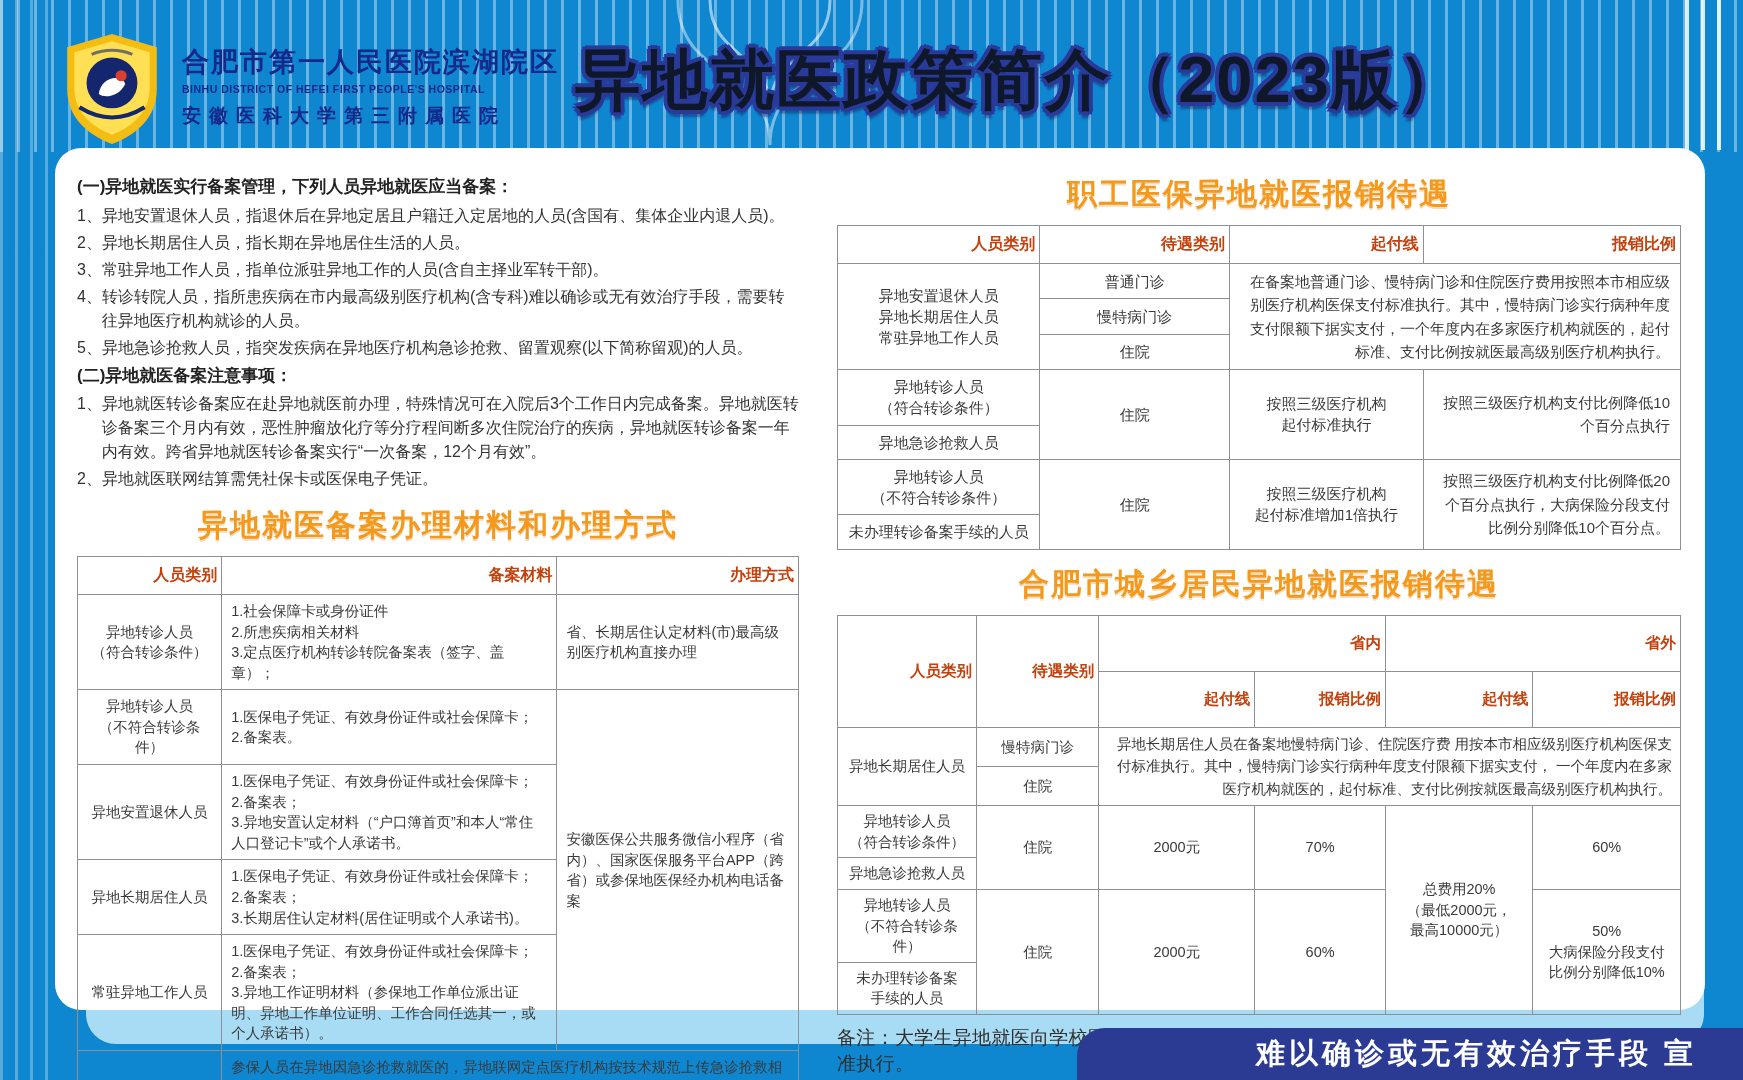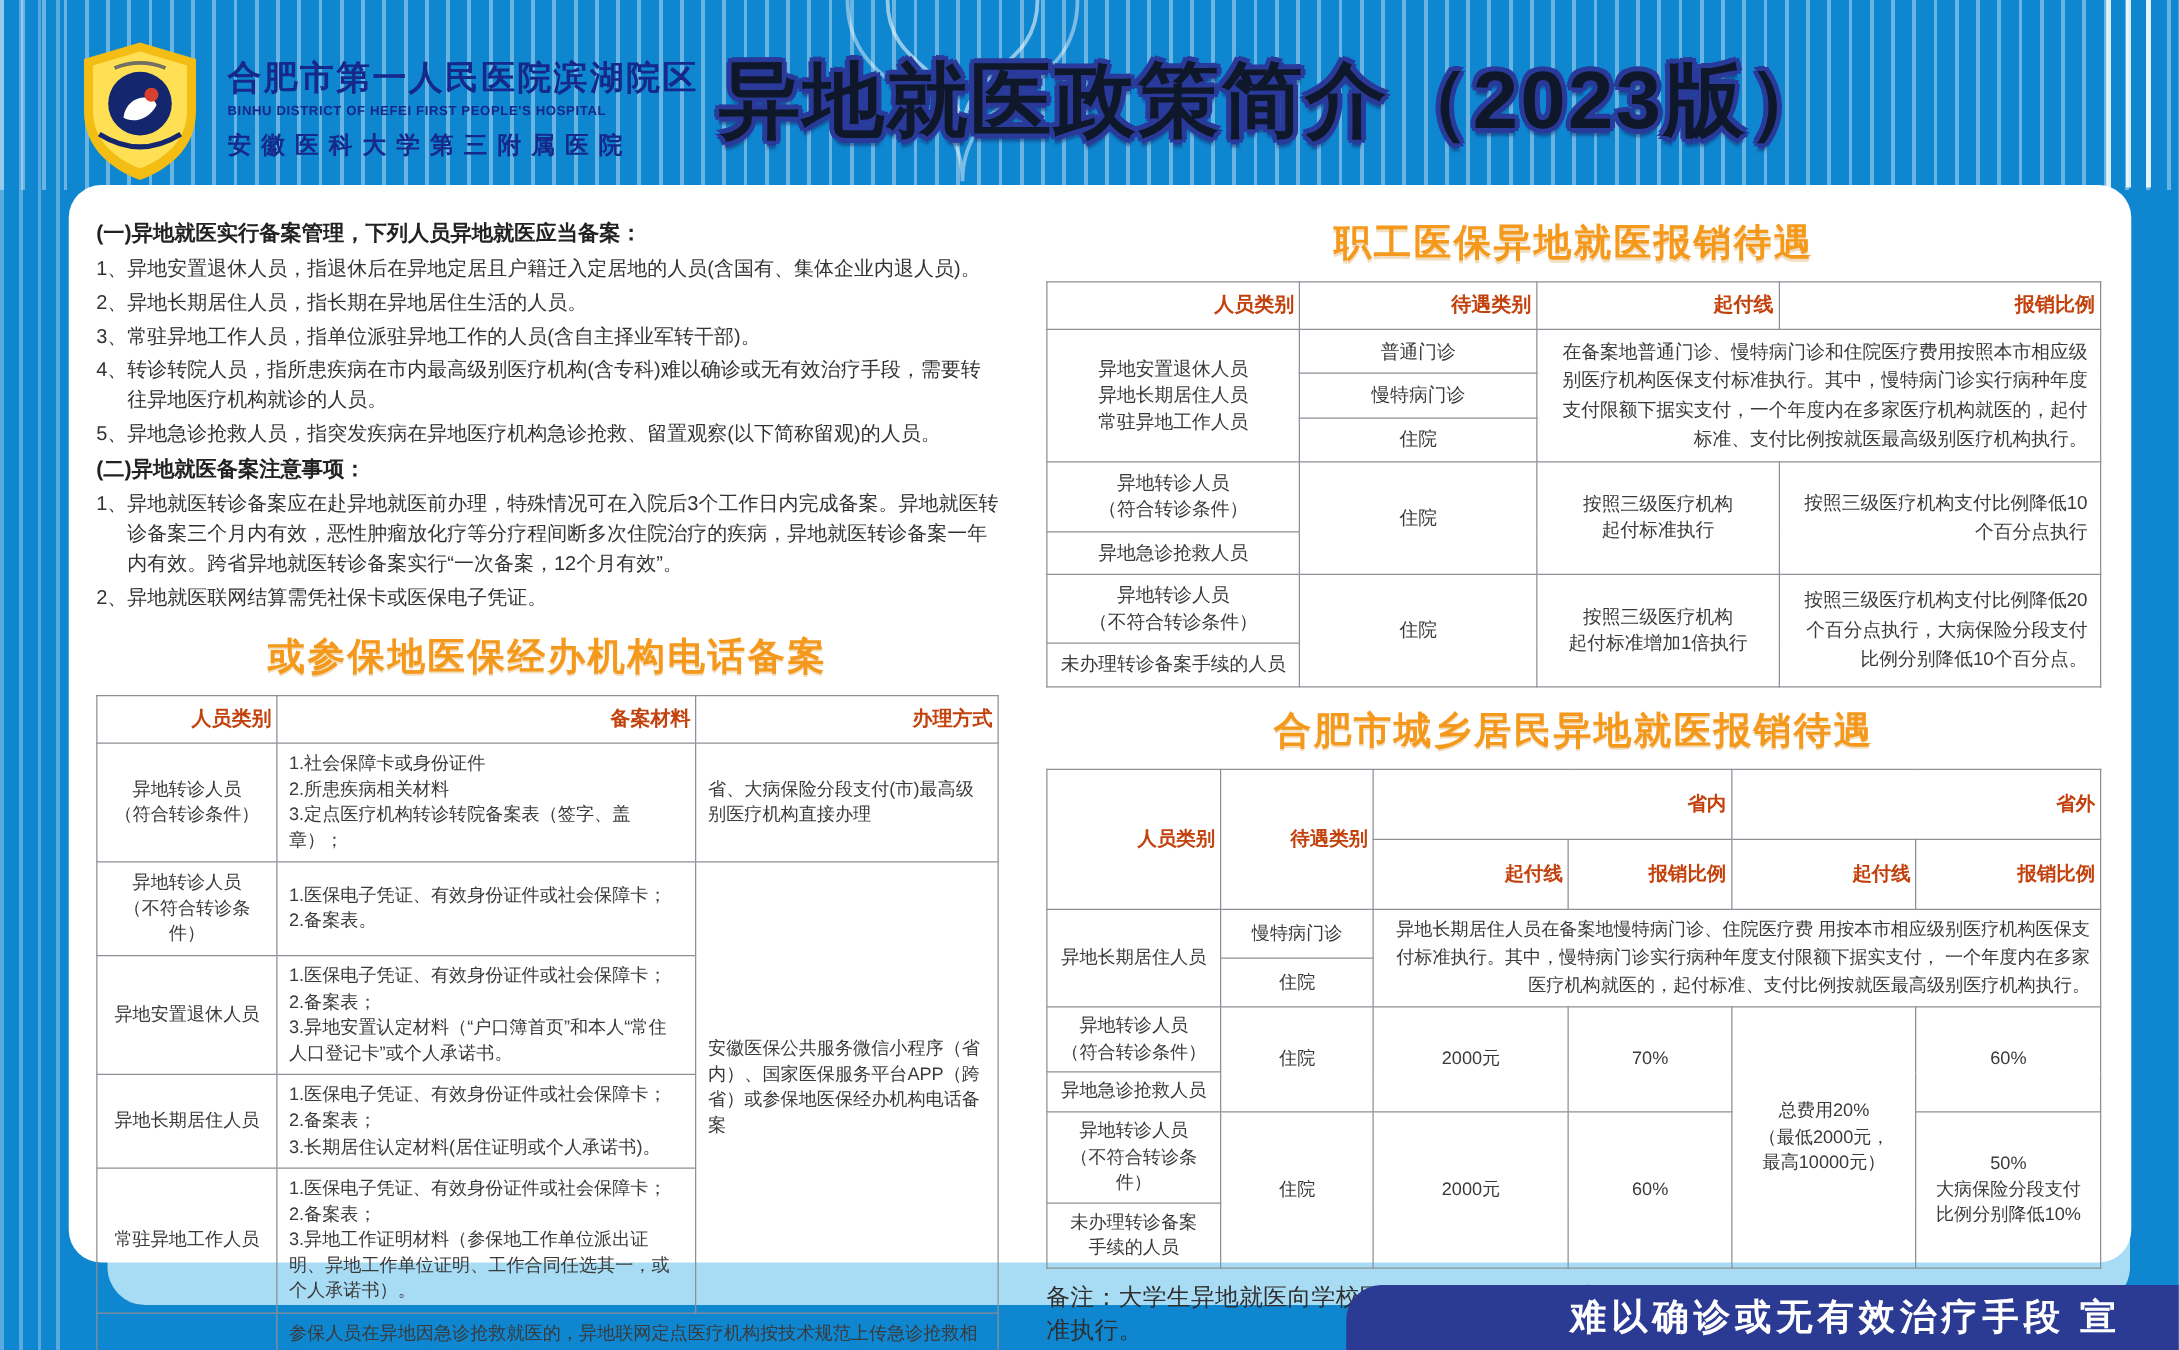--- a/index.html
+++ b/index.html
@@ -108,41 +108,41 @@
         <div class="intro-item">1、异地安置退休人员，指退休后在异地定居且户籍迁入定居地的人员(含国有、集体企业内退人员)。</div>
         <div class="intro-item">2、异地长期居住人员，指长期在异地居住生活的人员。</div>
         <div class="intro-item">3、常驻异地工作人员，指单位派驻异地工作的人员(含自主择业军转干部)。</div>
         <div class="intro-item">4、转诊转院人员，指所患疾病在市内最高级别医疗机构(含专科)难以确诊或无有效治疗手段，需要转往异地医疗机构就诊的人员。</div>
         <div class="intro-item">5、异地急诊抢救人员，指突发疾病在异地医疗机构急诊抢救、留置观察(以下简称留观)的人员。</div>
         <div class="intro-heading">(二)异地就医备案注意事项：</div>
         <div class="intro-item">1、异地就医转诊备案应在赴异地就医前办理，特殊情况可在入院后3个工作日内完成备案。异地就医转诊备案三个月内有效，恶性肿瘤放化疗等分疗程间断多次住院治疗的疾病，异地就医转诊备案一年内有效。跨省异地就医转诊备案实行“一次备案，12个月有效”。</div>
         <div class="intro-item">2、异地就医联网结算需凭社保卡或医保电子凭证。</div>
       </div>
 
-      <div class="sec-title">或参保地医保经办机构电话备案</div>
+      <div class="sec-title">异地就医备案办理材料和办理方式</div>
 
       <table class="filing-table">
         <colgroup>
             <col style="width:20%">
             <col style="width:46.5%">
             <col style="width:33.5%">
           </colgroup>
         <tbody>
             <tr>
           <th>人员类别</th>
           <th>备案材料</th>
           <th>办理方式</th>
         </tr>
         <tr>
           <td class="center pre">异地转诊人员
 （符合转诊条件）</td>
           <td class="pre">1.社会保障卡或身份证件
 2.所患疾病相关材料
 3.定点医疗机构转诊转院备案表（签字、盖章）；</td>
-          <td>省、大病保险分段支付(市)最高级别医疗机构直接办理</td>
+          <td>省、长期居住认定材料(市)最高级别医疗机构直接办理</td>
         </tr>
         <tr>
           <td class="center pre">异地转诊人员
 （不符合转诊条件）</td>
           <td class="pre">1.医保电子凭证、有效身份证件或社会保障卡；
 2.备案表。</td>
           <td rowspan="4">安徽医保公共服务微信小程序（省内）、国家医保服务平台APP（跨省）或参保地医保经办机构电话备案</td>
         </tr>
         <tr>
           <td class="center">异地安置退休人员</td>

